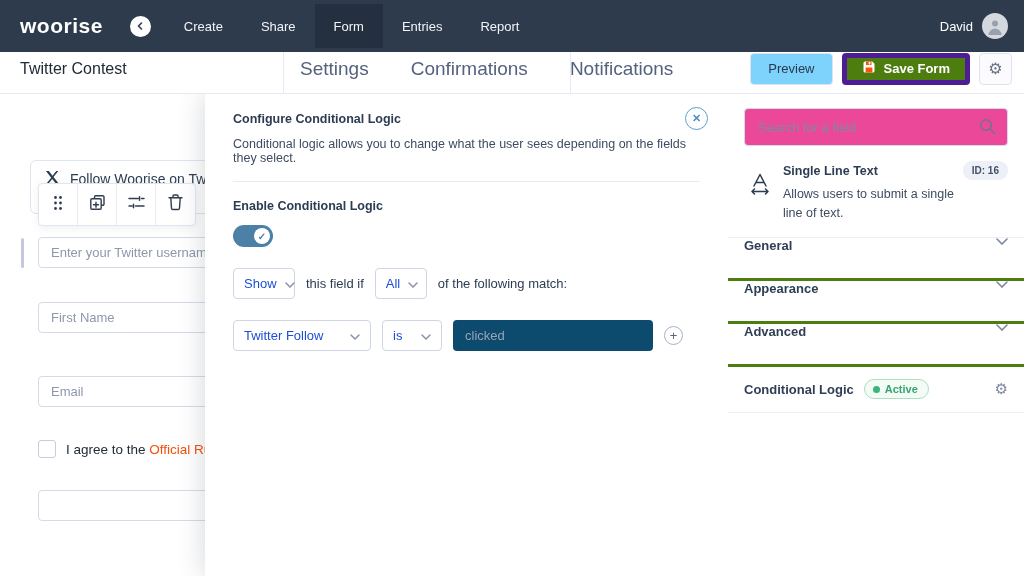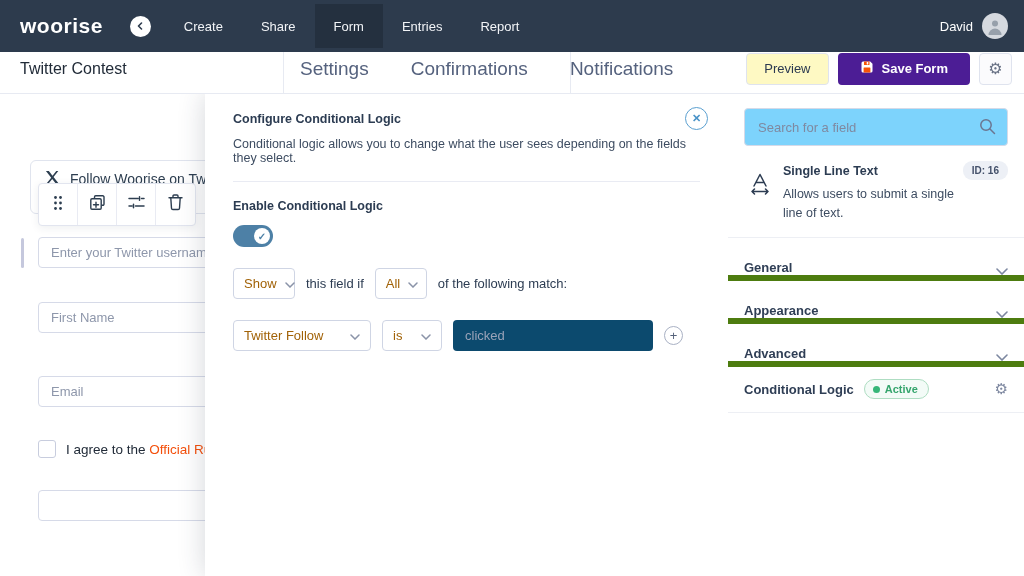--- a/index.html
+++ b/index.html
@@ -33,23 +33,23 @@
   .page-title { margin-left:20px; font-size:16px; font-weight:500; color:#212b38; }
   .vdiv { width:1px; height:50px; background:#e7eaf2; }
   .vdiv.d1 { margin-left:auto; position:absolute; left:283px; }
   .vdiv.d2 { position:absolute; left:570px; }
   .header-tabs { position:absolute; left:300px; display:flex; gap:42px; }
   .header-tab { font-size:19px; color:#55627e; cursor:pointer; }
   .header-actions { position:absolute; right:12px; display:flex; gap:9px;
     align-items:center; }
   .btn { height:32px; border-radius:4px; font-size:13px; display:flex;
     align-items:center; justify-content:center; cursor:pointer; }
-  .btn-preview { background:#fef9c3; border:1px solid #dfe3ee; color:#2b3950;
+  .btn-preview { background:#7dd3fc; border:1px solid #dfe3ee; color:#2b3950;
     padding:0 17px; font-weight:500; }
-  .btn-save { background:#4c1d95; border:7px solid #4c1d95; color:#fff;
+  .btn-save { background:#4d7c0f; border:5px solid #4c1d95; color:#fff;
     padding:0 15px; gap:8px; font-weight:600; }
   .btn-gear { width:33px; background:#fbfbfd; border:1px solid #dfe3ee;
     color:#6a7386; font-size:16px; }
 
   
   .left-pane { position:absolute; left:0; top:94px; width:728px; height:482px;
     background:#fff; z-index:1; }
   .field-card { position:absolute; left:30px; top:66px; width:560px; height:54px;
     background:#fff; border:1px solid #e0e4ee; border-radius:6px; display:flex;
     align-items:flex-start; padding:9px 14px; gap:10px; }
@@ -87,57 +87,57 @@
   .modal-body { padding:17px 28px; }
   .enable-label { font-size:12.5px; font-weight:700; color:#2c3c52; }
   .toggle { margin-top:12px; width:40px; height:22px; border-radius:11px;
     background:#4d80a6; position:relative; cursor:pointer; }
   .toggle-knob { position:absolute; right:3px; top:3px; width:16px; height:16px;
     border-radius:50%; background:#fff; display:flex; align-items:center;
     justify-content:center; color:#4d80a6; font-size:10px; font-weight:700; }
   .logic-row { display:flex; align-items:center; gap:11px; margin-top:21px; }
   .select { height:31px; border:1px solid #cfd5e4; border-radius:4px; background:#fff;
     display:flex; align-items:center; justify-content:space-between; padding:0 10px;
-    font-size:13px; color:#a16207; cursor:pointer; gap:8px; }
+    font-size:13px; color:#1d4ed8; cursor:pointer; gap:8px; }
   .sel-show { width:62px; } .sel-all { width:52px; }
   .sel-field { width:138px; } .sel-op { width:60px; }
   .logic-text { font-size:13px; color:#2c3c52; }
   .value-input { width:200px; height:31px; background:#0c4a6e; border:none;
     border-radius:4px; font-size:13px; color:#9aa3b8; padding:0 12px;
     font-family:"Liberation Sans",sans-serif; }
   .value-input::placeholder { color:#9aa3b8; opacity:1; }
   .plus-btn { width:19px; height:19px; border:1px solid #a9b1c4; border-radius:50%;
     color:#55627a; font-size:13px; display:flex; align-items:center;
     justify-content:center; cursor:pointer; line-height:1; padding-bottom:1px; }
 
   
   .sidebar { position:absolute; left:728px; top:94px; width:296px; height:482px;
     background:#fff; z-index:11; }
   .search-wrap { margin:14px 16px 0 16px; position:relative; }
   .search-input { width:100%; height:38px; border:1px solid #d5dae8; border-radius:4px;
     font-size:13px; color:#2d3e50; padding:0 36px 0 13px;
-    font-family:"Liberation Sans",sans-serif; background:#7dd3fc; }
+    font-family:"Liberation Sans",sans-serif; background:#ec4899; }
   .search-input::placeholder { color:#7f89a0; opacity:1; }
   .search-icon { position:absolute; right:12px; top:10px; color:#6b7590; }
   .sb-tabs { display:flex; margin-top:15px; border-bottom:1px solid #e9ebf3; }
   .sb-tab { flex:1; text-align:center; padding:11px 0 12px 0; font-size:13px;
     color:#32415a; font-weight:600; cursor:pointer; border-bottom:2px solid transparent; }
   .sb-tab.active { border-bottom:2px solid #2c3a4e; }
   .field-info { display:flex; gap:13px; padding:15px 16px 14px 22px;
     border-bottom:1px solid #edeff4; }
   .field-info-icon { color:#2c3c52; padding-top:12px; }
   .fi-title-row { display:flex; align-items:center; }
   .fi-title { font-size:12.5px; font-weight:700; color:#2c3c52; }
   .fi-badge { margin-left:auto; background:#edf0f6; border-radius:9px;
     font-size:10px; font-weight:700; color:#44516b; padding:4px 9px; }
   .fi-desc { font-size:12.5px; color:#3d4c61; line-height:1.5; margin-top:5px;
     max-width:185px; }
   .fi-main { flex:1; }
-  .sb-section { height:43px; display:flex; align-items:flex-end; padding:0 16px;
-    border-bottom:6px solid #4d7c0f; cursor:pointer; }
+  .sb-section { height:43px; display:flex; align-items:flex-start; padding:0 16px;
+    border-bottom:3px solid #4d7c0f; cursor:pointer; }
   .sb-section-label { font-size:13px; font-weight:600; color:#2f3e55; }
   .sb-chevron { margin-left:auto; color:#7c87a0; display:flex; }
   .sb-cl-row { height:46px; display:flex; align-items:center; padding:0 16px;
     border-bottom:1px solid #edeff4; }
   .active-pill { margin-left:10px; display:flex; align-items:center; gap:5px;
     border:1px solid #aeddc2; background:#f3fbf7; border-radius:11px;
     padding:3px 10px 3px 8px; }
   .active-dot { width:7px; height:7px; border-radius:50%; background:#36b678; }
   .active-text { font-size:11px; font-weight:600; color:#36a56d; }
   .cl-gear { margin-left:auto; color:#7e88a0; font-size:15px; cursor:pointer; }

